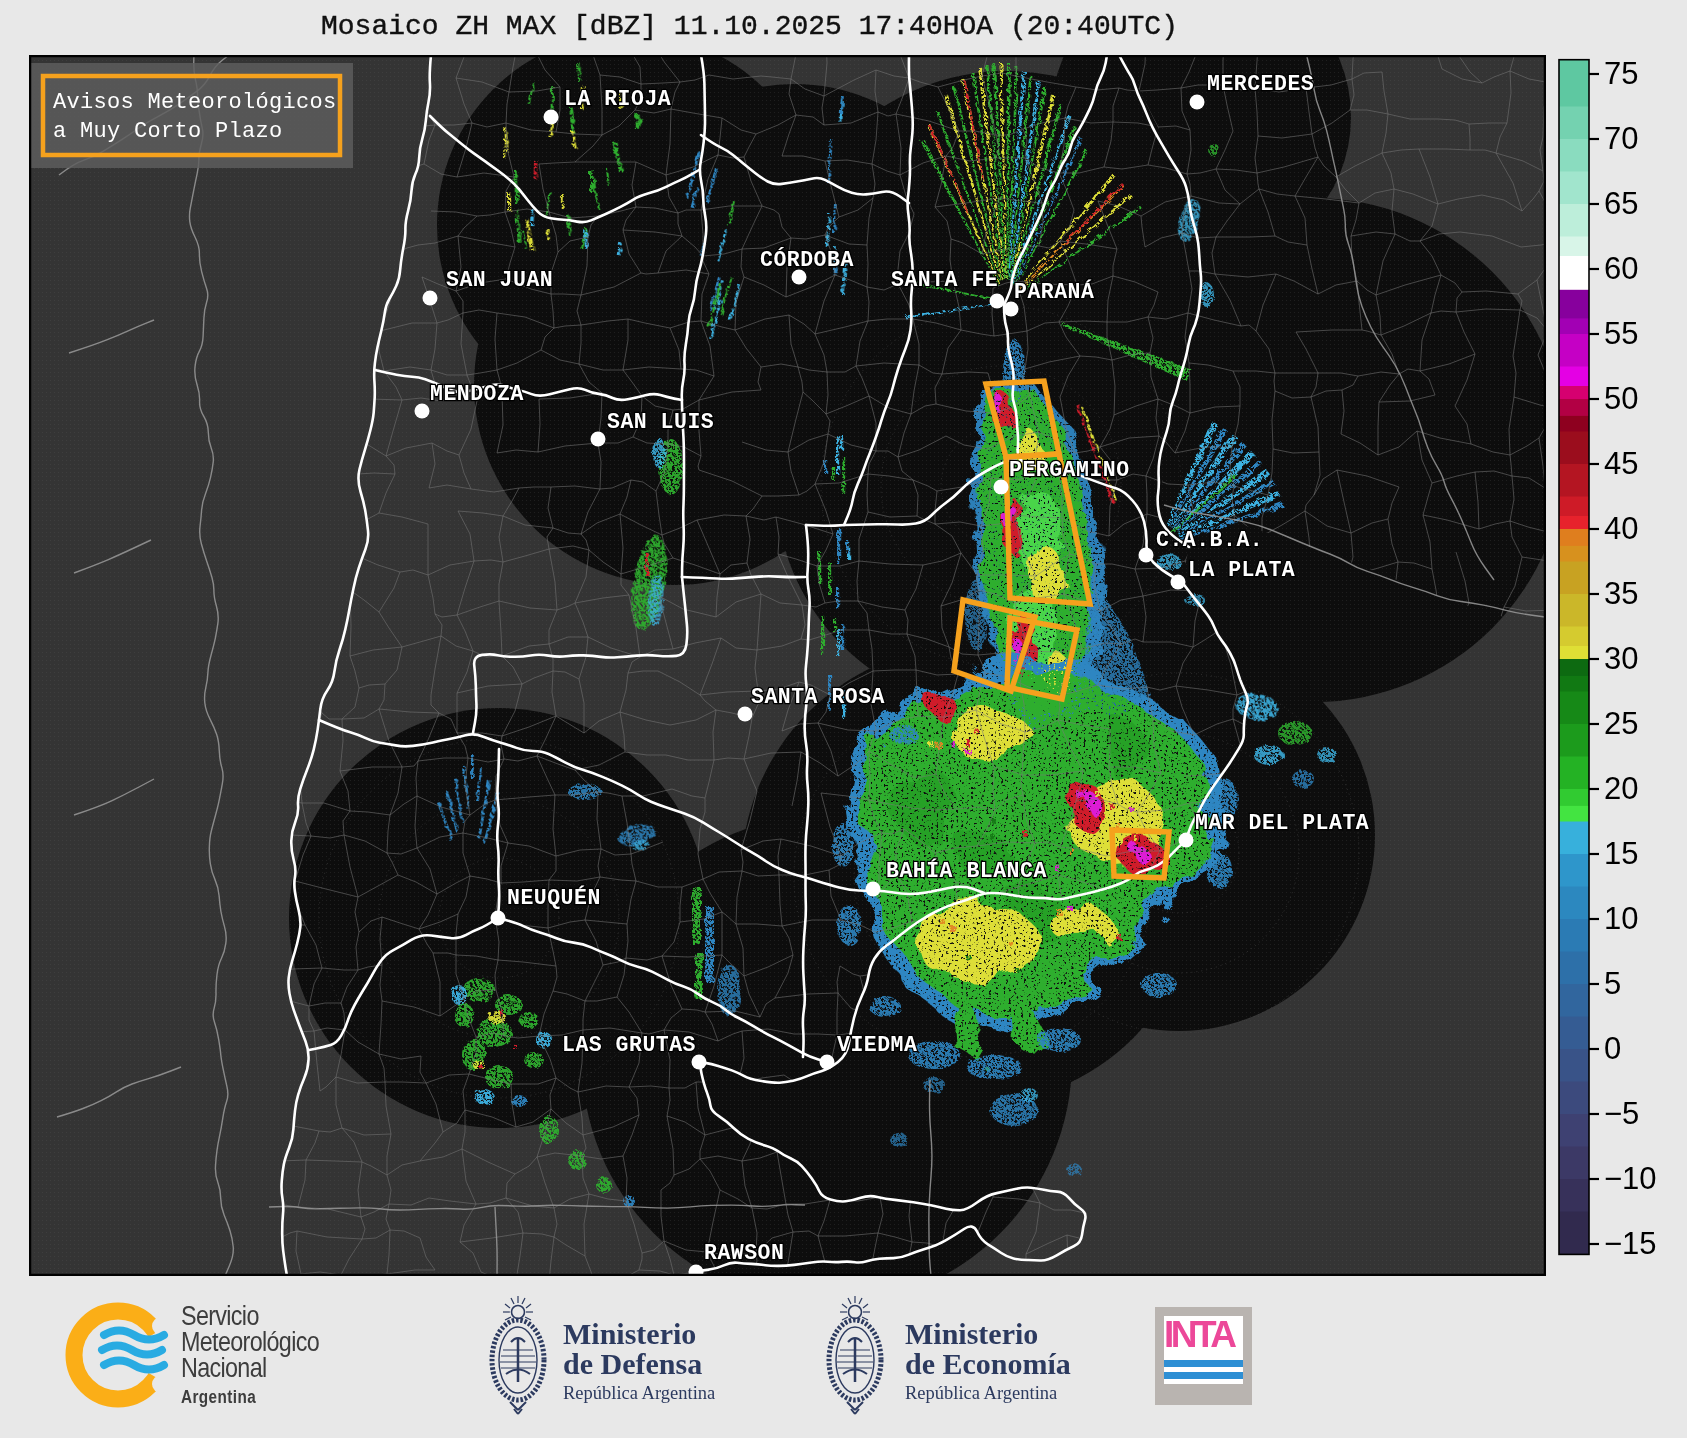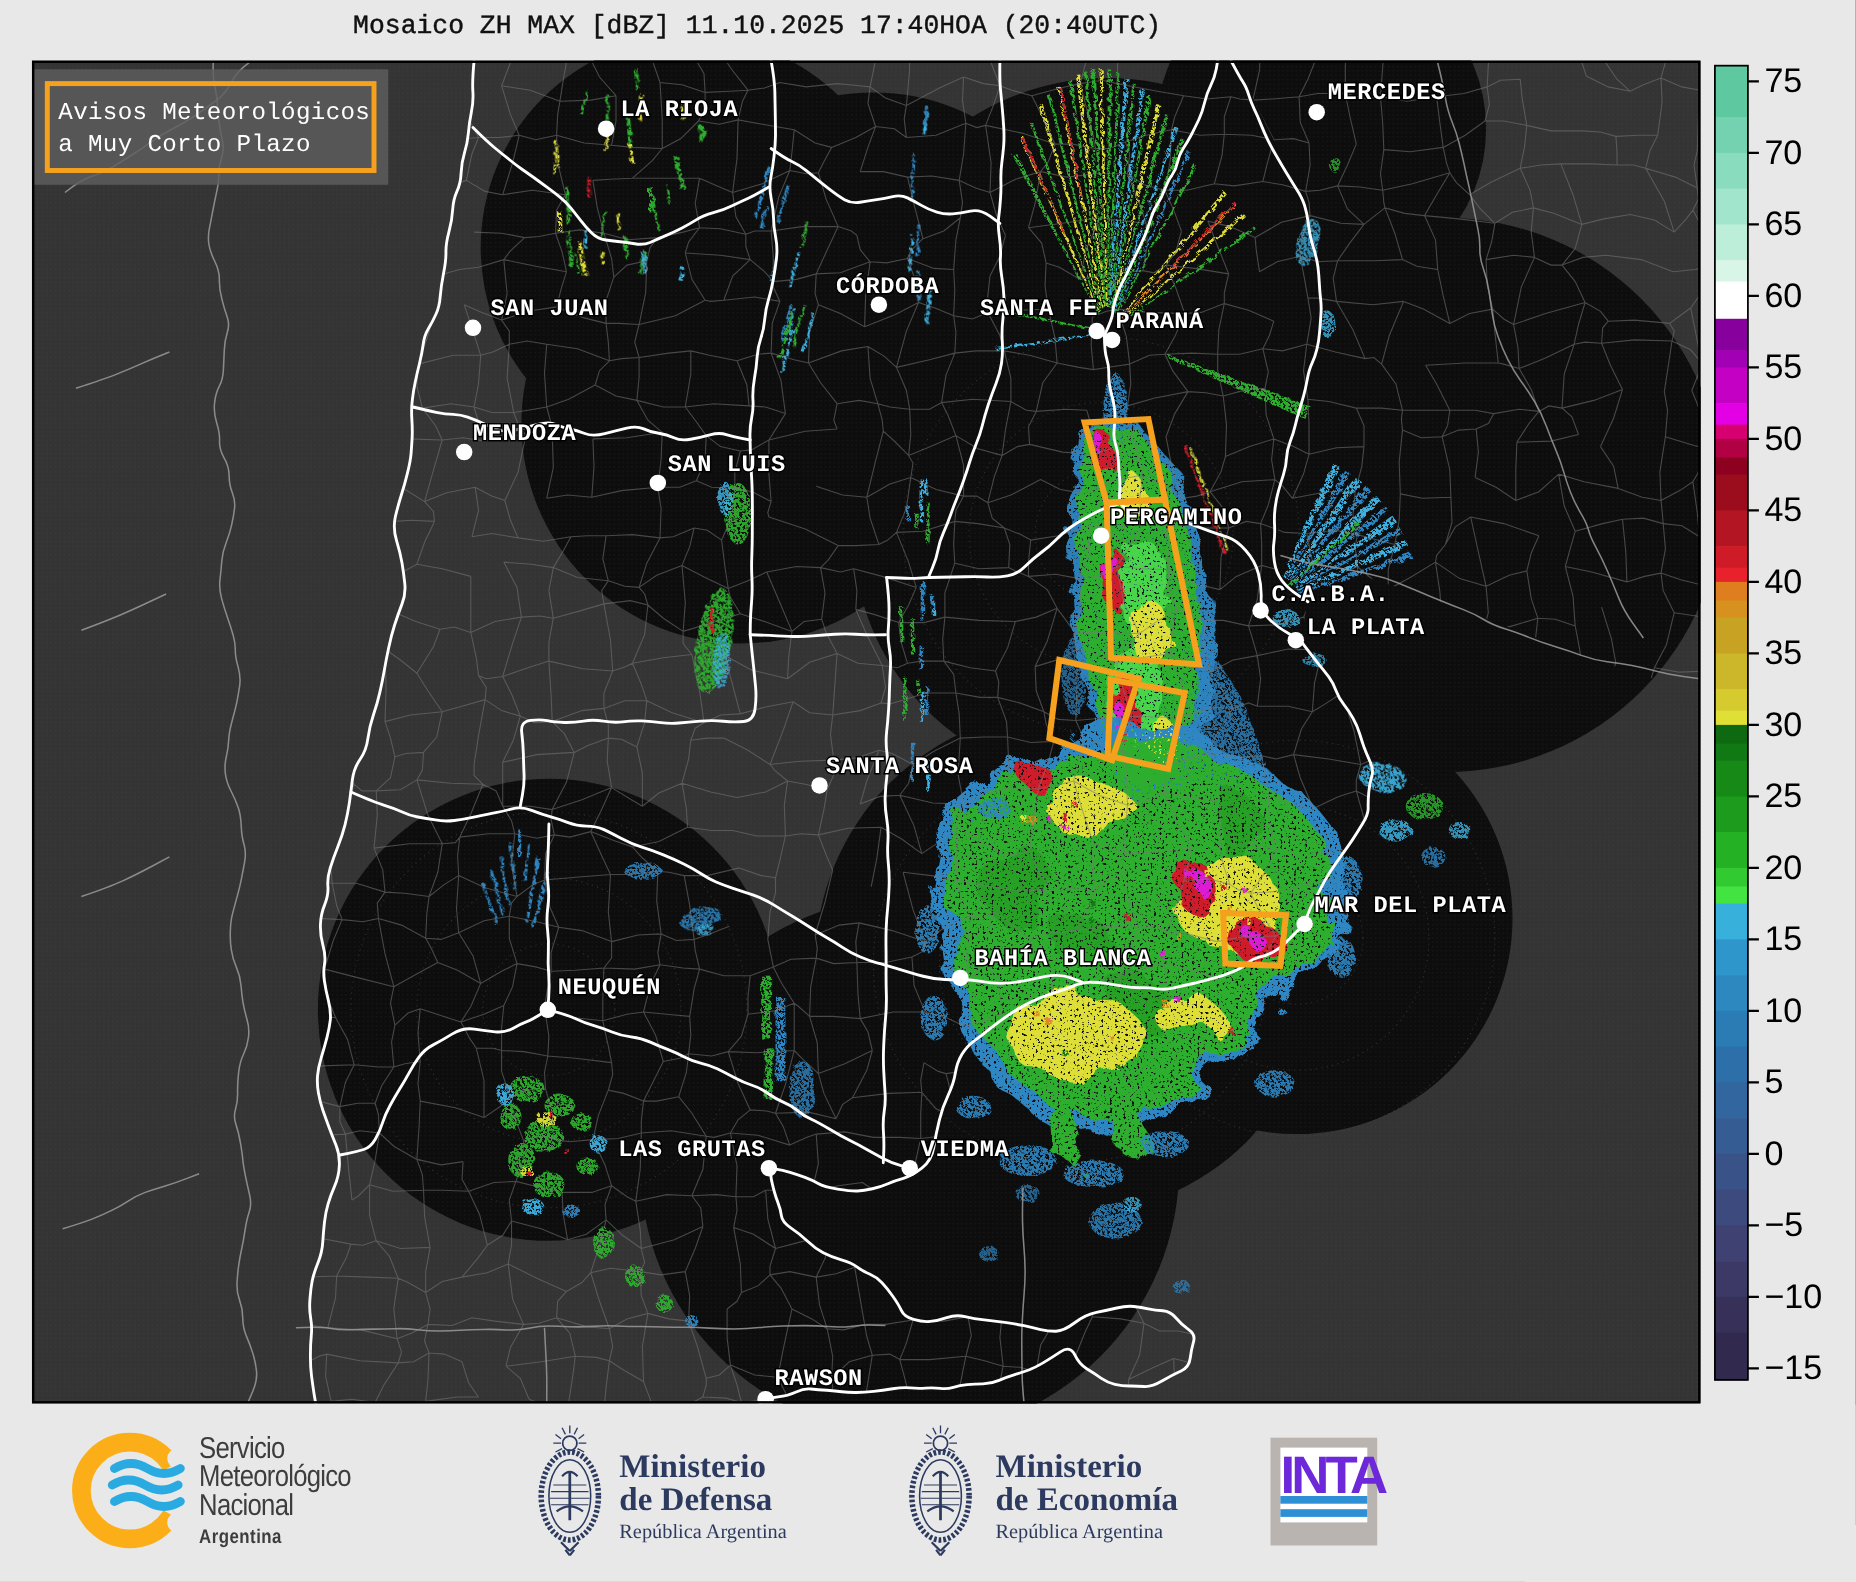--- a/index.html
+++ b/index.html
@@ -1,16 +1,16 @@
 <!DOCTYPE html>
 <html><head><meta charset="utf-8"><style>
 *{margin:0;padding:0;box-sizing:border-box}
 body{width:1687px;height:1438px;background:#e8e8e8;position:relative;overflow:hidden;font-family:"Liberation Sans",sans-serif}
 </style></head><body>
-<div style="position:absolute;left:321px;top:11px;font-family:'Liberation Mono',monospace;font-size:24px;color:#111;white-space:pre;-webkit-text-stroke:0.4px #111">Mosaico ZH MAX [dBZ] 11.10.2025 17:40HOA (20:40UTC)</div>
+<div style="position:absolute;left:321px;top:11px;font-family:'Liberation Mono',monospace;font-size:28px;color:#111;white-space:pre;-webkit-text-stroke:0.4px #111">Mosaico ZH MAX [dBZ] 11.10.2025 17:40HOA (20:40UTC)</div>
 <svg width="1517" height="1221" viewBox="0 0 1517 1221" xmlns="http://www.w3.org/2000/svg" style="position:absolute;left:29px;top:55px">
 <defs>
 <filter id="fr" x="-15%" y="-15%" width="130%" height="130%">
 <feTurbulence type="fractalNoise" baseFrequency="0.05" numOctaves="3" seed="11" result="t"></feTurbulence>
 <feDisplacementMap in="SourceGraphic" in2="t" scale="22"></feDisplacementMap>
 </filter>
 <filter id="fb" x="-15%" y="-15%" width="130%" height="130%">
 <feTurbulence type="fractalNoise" baseFrequency="0.022" numOctaves="4" seed="19" result="t"></feTurbulence>
 <feDisplacementMap in="SourceGraphic" in2="t" scale="42" result="d"></feDisplacementMap>
 <feTurbulence type="fractalNoise" baseFrequency="0.4" numOctaves="2" seed="23" result="n2"></feTurbulence>
@@ -537,17 +537,17 @@
 </g>
 <path d="M32 112 l8 8 M48 112 l-8 8 M36 119 l4 5 M44 119 l-4 5" stroke-width="2"></path>
 </g>
   </svg>
 <div style="position:absolute;left:905px;top:1319px;font-family:'Liberation Serif',serif;color:#2C3A5F">
 <div style="font-size:30px;font-weight:bold;line-height:30px">Ministerio<br>de Economía</div>
 <div style="font-size:18.5px;margin-top:4px">República Argentina</div>
 </div>
 <div style="position:absolute;left:1155px;top:1307px;width:97px;height:98px;background:#b9b4b0">
 <div style="position:absolute;left:9px;top:9px;width:79px;height:68px;background:#fff">
-<div style="font-family:'Liberation Sans',sans-serif;font-weight:bold;font-size:48px;color:#6d28d9;text-align:right;letter-spacing:-3.5px;margin-top:-2px;transform:scaleY(1.0)">INTA</div>
+<div style="font-family:'Liberation Sans',sans-serif;font-weight:bold;font-size:37px;color:#ec4899;text-align:left;letter-spacing:-3.5px;margin-top:-2px;transform:scaleY(1.0)">INTA</div>
 <div style="position:absolute;left:0px;top:44px;width:79px;height:7px;background:#2e8fd4"></div>
 <div style="position:absolute;left:0px;top:56px;width:79px;height:7px;background:#2e8fd4"></div>
 </div>
 </div>
 
 </body></html>

